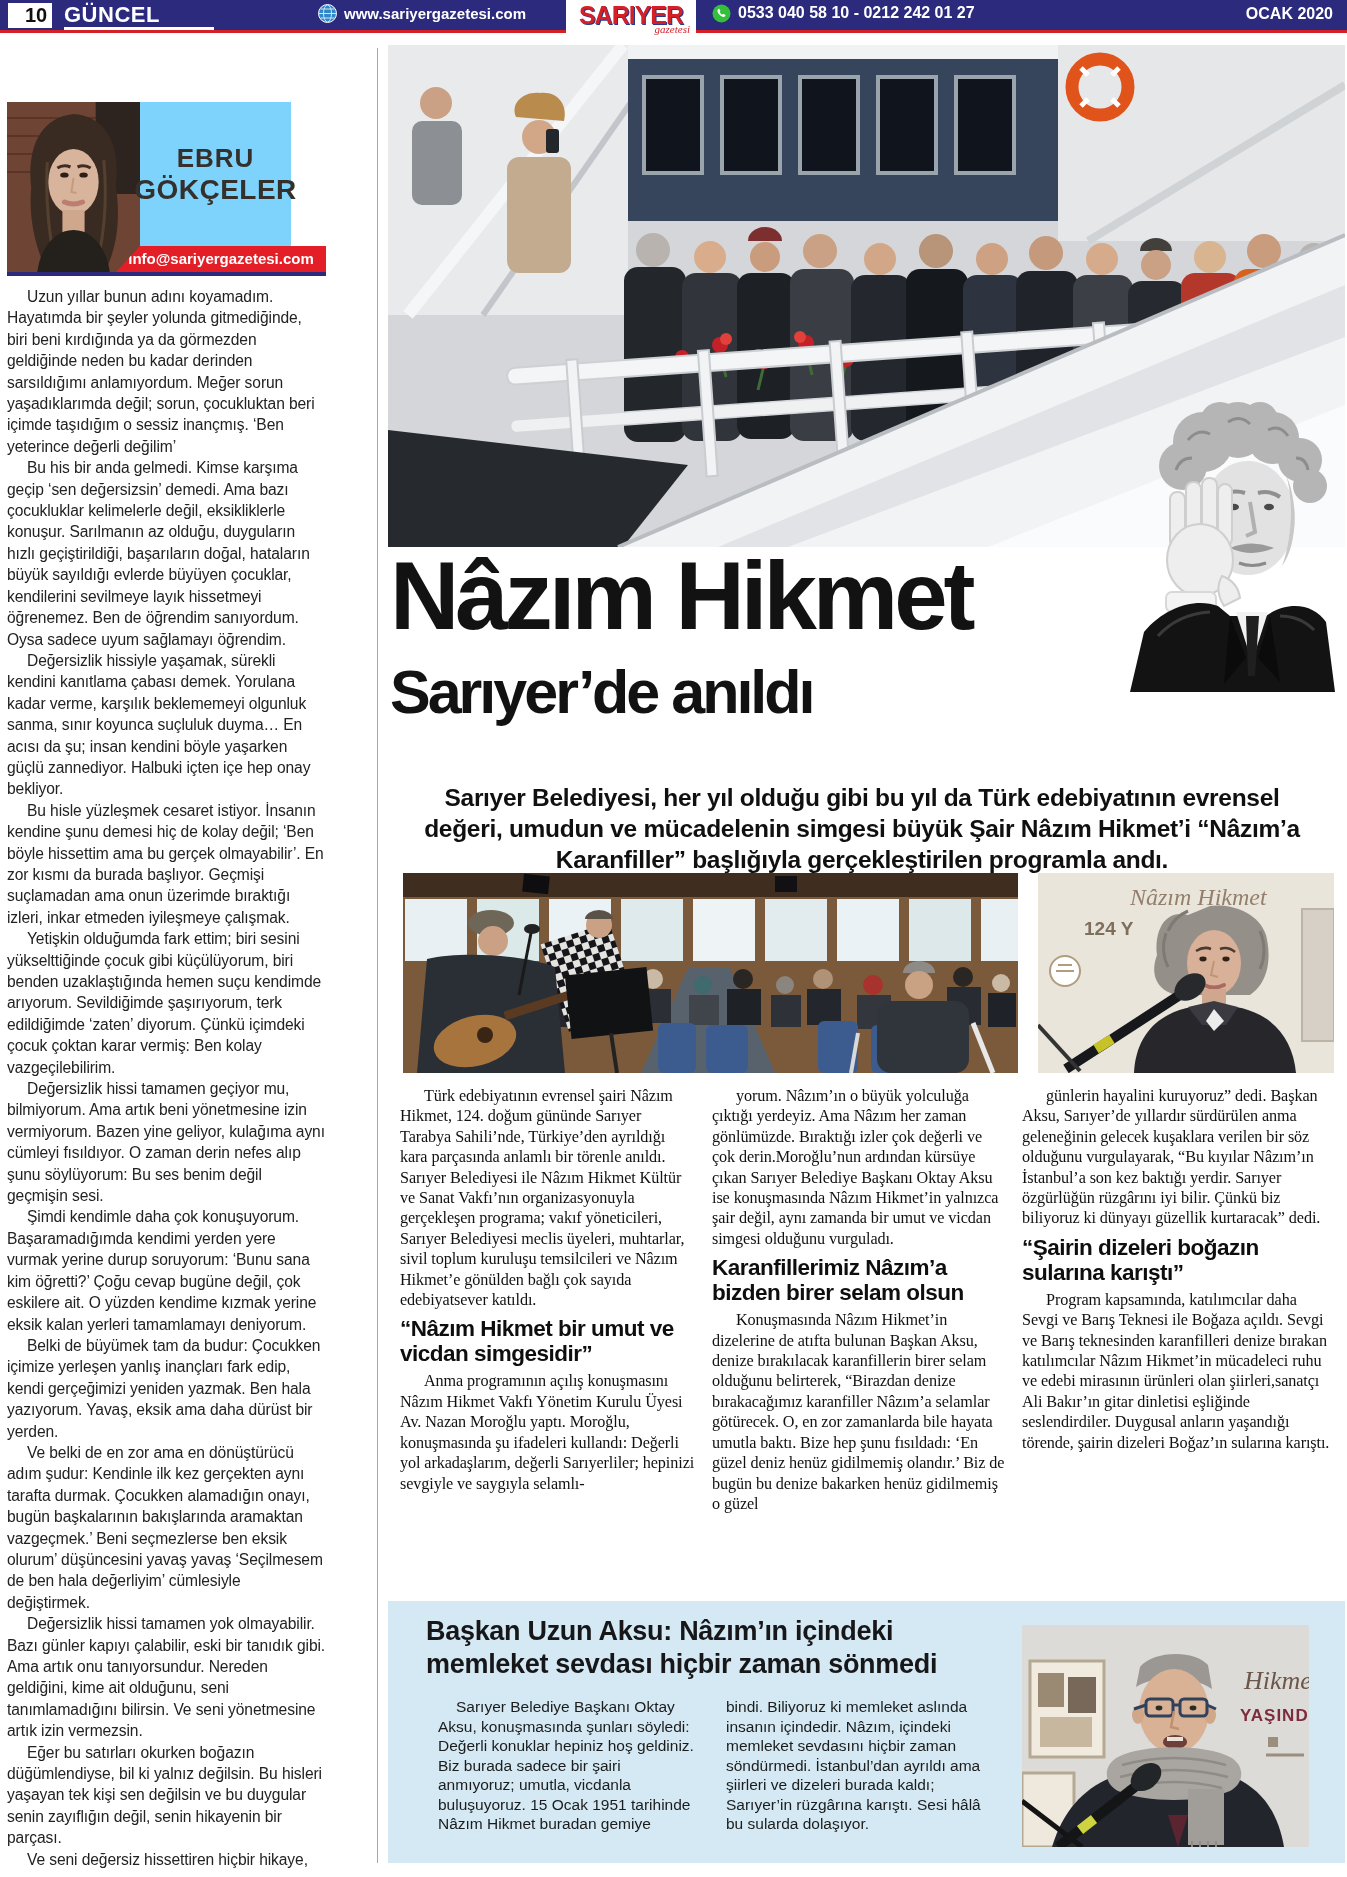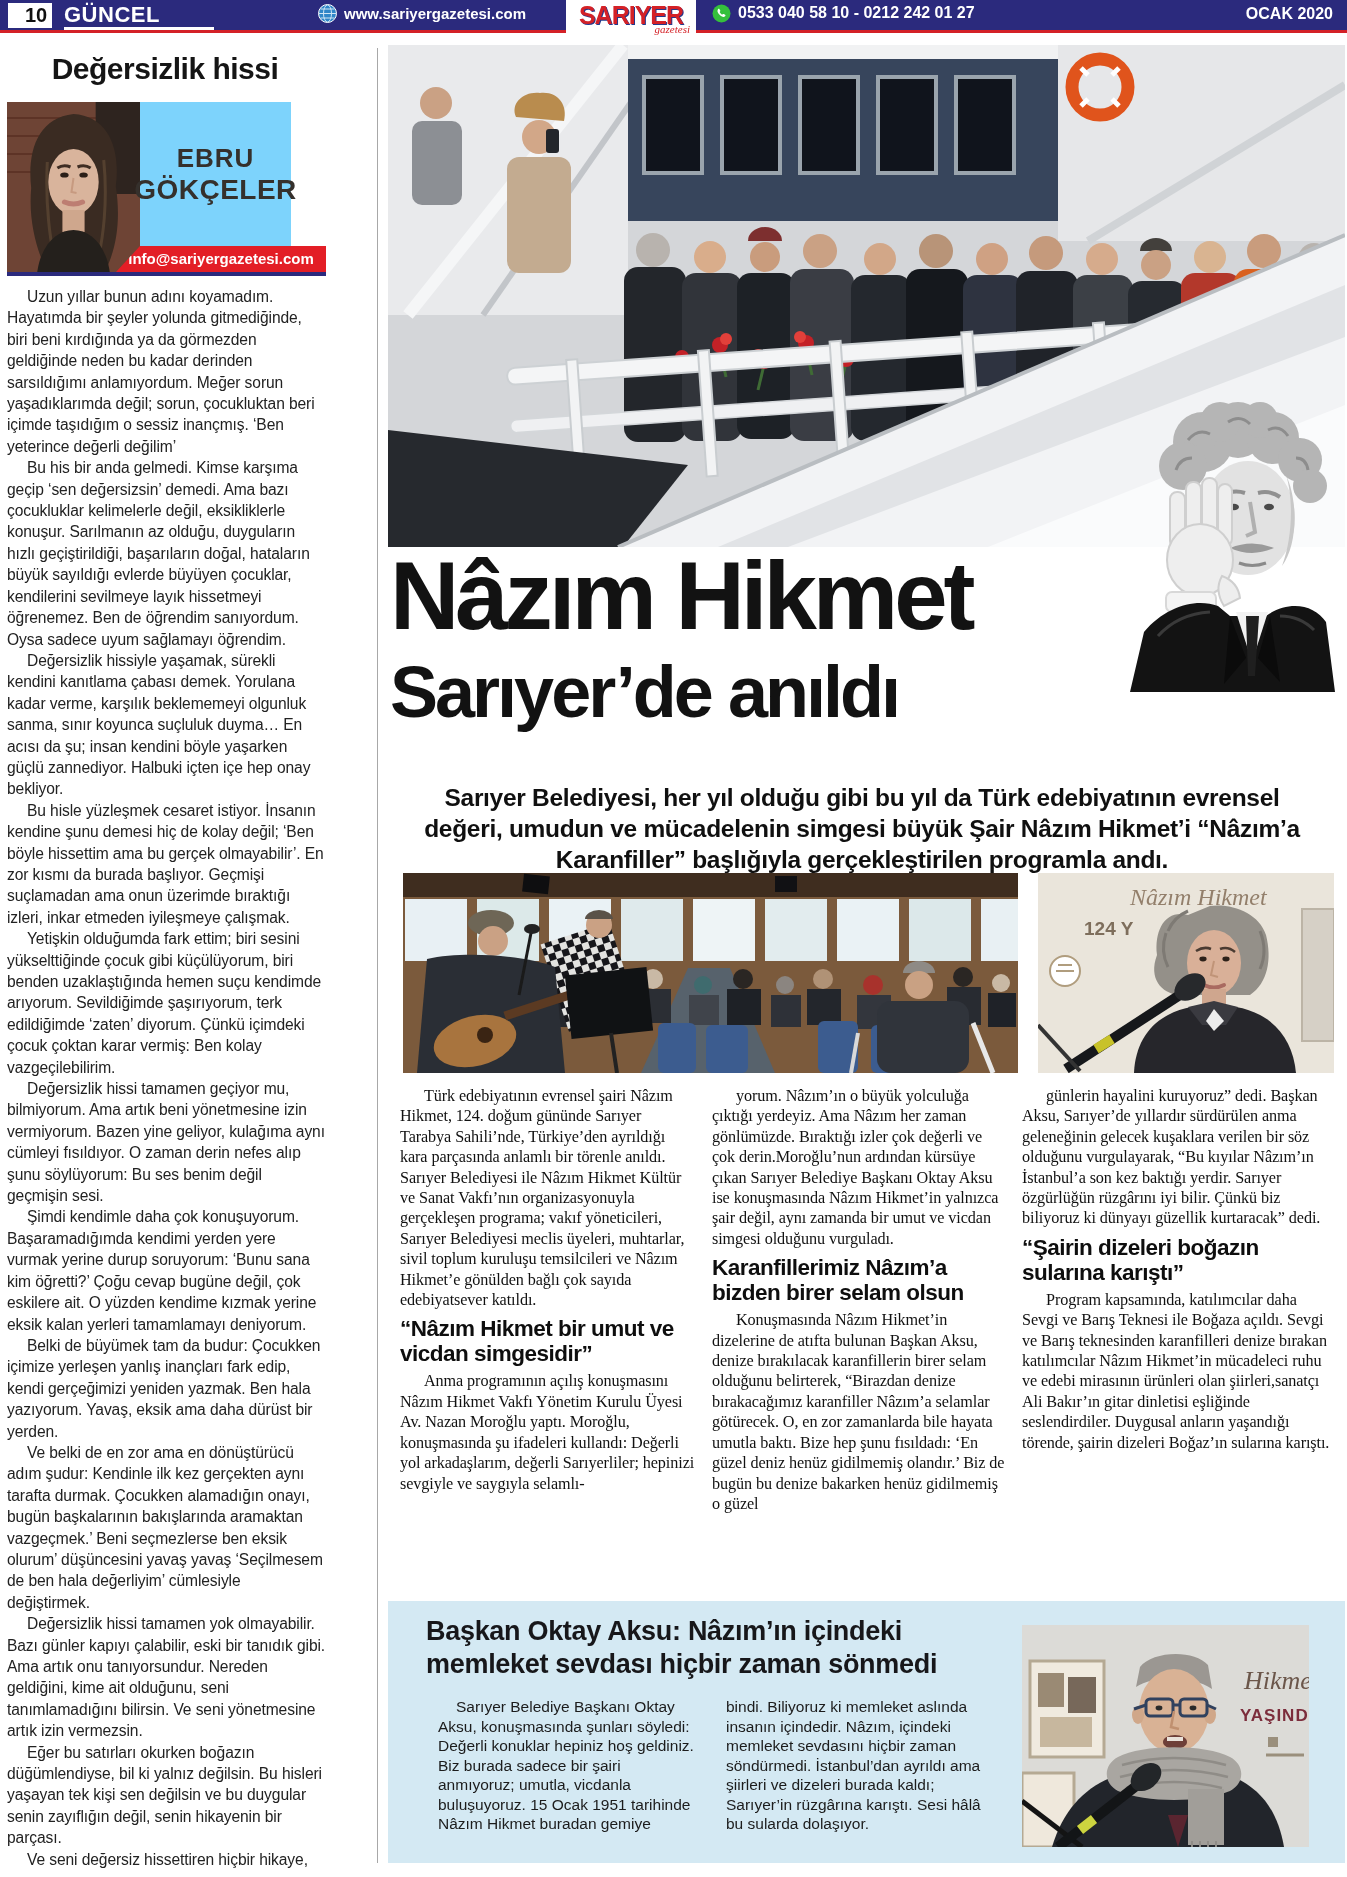--- a/index.html
+++ b/index.html
@@ -34,21 +34,21 @@
                  color:#fff;font-weight:bold;font-size:15px;text-align:center;line-height:26px;}
   .author-rule{position:absolute;left:7px;top:272px;width:319px;height:4px;background:#2b2a7d;}
   .colm-text{position:absolute;left:7px;top:286px;width:319px;height:1585px;overflow:hidden;}
   .colm-text p{margin:0;font-size:15.6px;line-height:21.4px;color:#222;text-indent:20px;letter-spacing:-.1px;}
   .vline{position:absolute;left:377px;top:48px;width:1px;height:1815px;background:#a8a8a8;}
   
   .main-photo{position:absolute;left:388px;top:45px;width:957px;height:502px;overflow:hidden;}
   .nazim-cutout{position:absolute;left:1118px;top:400px;width:217px;height:292px;z-index:4;}
   .hl1{position:absolute;left:390px;top:548px;font-size:96px;line-height:96px;font-weight:bold;
        color:#121212;letter-spacing:-4px;z-index:5;}
-  .hl2{position:absolute;left:390px;top:646px;font-size:72px;line-height:92px;font-weight:bold;
+  .hl2{position:absolute;left:390px;top:646px;font-size:61px;line-height:92px;font-weight:bold;
        color:#121212;letter-spacing:-3px;z-index:5;}
   .standfirst{position:absolute;left:412px;top:782px;width:900px;text-align:center;font-size:24.5px;
               font-weight:bold;line-height:31px;color:#101010;letter-spacing:-.3px;}
   .photo-boat-interior{position:absolute;left:403px;top:873px;width:615px;height:200px;overflow:hidden;}
   .photo-podium{position:absolute;left:1038px;top:873px;width:296px;height:200px;overflow:hidden;}
   .bcol{position:absolute;top:1086px;height:510px;overflow:hidden;}
   .bcol1{left:400px;width:296px;}
   .bcol2{left:712px;width:296px;}
   .bcol3{left:1022px;width:310px;}
   .bcol p{margin:0;font-family:"Liberation Serif",serif;font-size:16.2px;line-height:20.4px;
@@ -95,21 +95,20 @@
         <svg width="19" height="19" viewBox="0 0 19 19">
             <circle cx="9.5" cy="9.5" r="9" fill="#35c03c"></circle>
             <path d="M6 5.2c.5-.6 1.2-.5 1.5 0l.8 1.3c.2.4 0 .8-.3 1.1-.3.3-.3.6-.1 1 .4.7 1.1 1.4 1.8 1.8.4.2.7.2 1-.1.3-.3.7-.5 1.1-.3l1.3.8c.5.3.6 1 0 1.5-.8.8-2 .9-3.2.3-1.7-.8-3.2-2.3-4-4-.6-1.2-.5-2.4.1-3.4z" fill="#fff"></path>
           </svg>
       </span>
       <span>0533 040 58 10  -  0212 242 01 27</span>
     </div>
     <div class="datebox">OCAK 2020</div>
   </header>
 
-  <div class="colm-title">Değersizlik hissi</div>
 
   <div class="author-photo">
     <svg viewBox="0 0 132 170" width="133" height="170" preserveAspectRatio="none">
       <rect width="132" height="170" fill="#6e4435"></rect>
       <g stroke="#5d3326" stroke-width="2">
         <line x1="0" y1="16" x2="132" y2="16"></line>
           <line x1="0" y1="34" x2="132" y2="34"></line>
         <line x1="0" y1="52" x2="132" y2="52"></line>
           <line x1="0" y1="70" x2="132" y2="70"></line>
       </g>
@@ -417,21 +416,21 @@
     <h3>Karanfillerimiz Nâzım’a bizden birer selam olsun</h3>
     <p>Konuşmasında Nâzım Hikmet’in dizelerine de atıfta bulunan Başkan Aksu, denize bırakılacak karanfillerin birer selam olduğunu belirterek, “Birazdan denize bırakacağımız karanfiller Nâzım’a selamlar götürecek. O, en zor zamanlarda bile hayata umutla baktı. Bize hep şunu fısıldadı: ‘En güzel deniz henüz gidilmemiş olandır.’ Biz de bugün bu denize bakarken henüz gidilmemiş o güzel</p>
   </div>
   <div class="bcol bcol3">
     <p>günlerin hayalini kuruyoruz” dedi. Başkan Aksu, Sarıyer’de yıllardır sürdürülen anma geleneğinin gelecek kuşaklara verilen bir söz olduğunu vurgulayarak, “Bu kıyılar Nâzım’ın İstanbul’a son kez baktığı yerdir. Sarıyer özgürlüğün rüzgârını iyi bilir. Çünkü biz biliyoruz ki dünyayı güzellik kurtaracak” dedi.</p>
     <h3>“Şairin dizeleri boğazın sularına karıştı”</h3>
     <p>Program kapsamında, katılımcılar daha Sevgi ve Barış Teknesi ile Boğaza açıldı. Sevgi ve Barış teknesinden karanfilleri denize bırakan katılımcılar Nâzım Hikmet’in mücadeleci ruhu ve edebi mirasının ürünleri olan şiirleri,sanatçı Ali Bakır’ın gitar dinletisi eşliğinde seslendirdiler. Duygusal anların yaşandığı törende, şairin dizeleri Boğaz’ın sularına karıştı.</p>
   </div>
 
   <div class="bluebox">
-    <div class="bb-head">Başkan Oktay Aksu: Nâzım’ın içindeki memleket sevdası hiçbir zaman sönmedi</div>
+    <div class="bb-head">Başkan Uzun Aksu: Nâzım’ın içindeki memleket sevdası hiçbir zaman sönmedi</div>
     <div class="bb-col bb-colA">Sarıyer Belediye Başkanı Oktay Aksu, konuşmasında şunları söyledi: Değerli konuklar hepiniz hoş geldiniz. Biz burada sadece bir şairi anmıyoruz; umutla, vicdanla buluşuyoruz. 15 Ocak 1951 tarihinde Nâzım Hikmet buradan gemiye</div>
     <div class="bb-col bb-colB">bindi. Biliyoruz ki memleket aslında insanın içindedir. Nâzım, içindeki memleket sevdasını hiçbir zaman söndürmedi. İstanbul’dan ayrıldı ama şiirleri ve dizeleri burada kaldı; Sarıyer’in rüzgârına karıştı. Sesi hâlâ bu sularda dolaşıyor.</div>
     <div class="bb-photo">
       <svg viewBox="0 0 287 222" width="287" height="222" preserveAspectRatio="none">
         <rect width="287" height="222" fill="#dcdbd7"></rect>
         <rect x="8" y="36" width="74" height="96" fill="#f0eadf" stroke="#b5a993" stroke-width="3"></rect>
         <rect x="16" y="48" width="26" height="34" fill="#9a8a74"></rect>
         <rect x="46" y="52" width="28" height="36" fill="#77685a"></rect>
         <rect x="18" y="92" width="52" height="30" fill="#c7b79e"></rect>
         <rect x="0" y="148" width="52" height="74" fill="#efe8dc" stroke="#b5a993" stroke-width="3"></rect>

